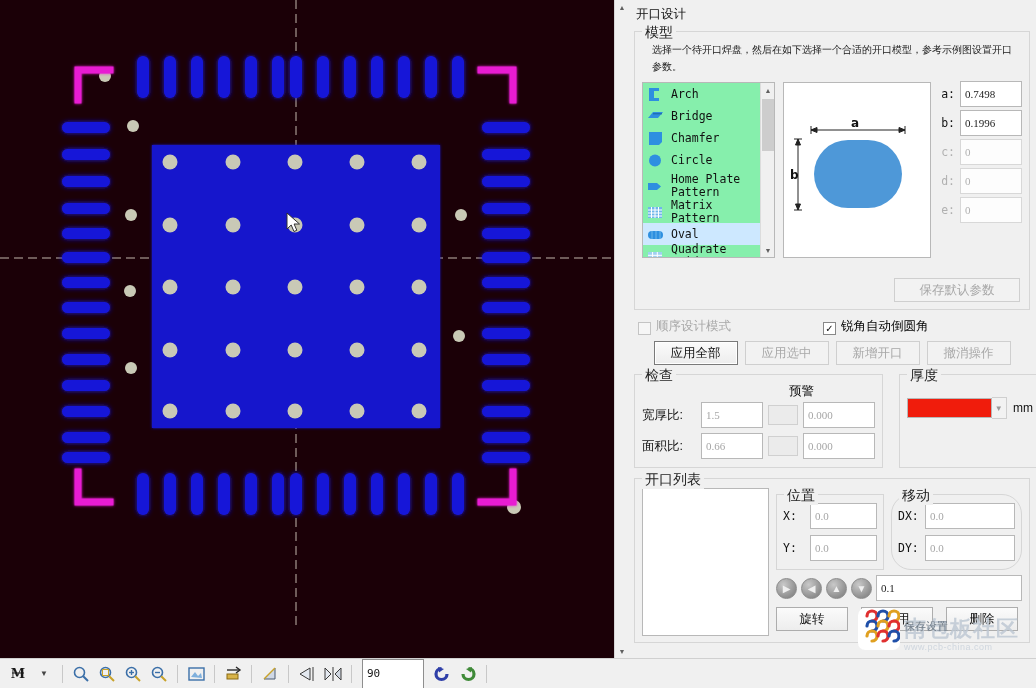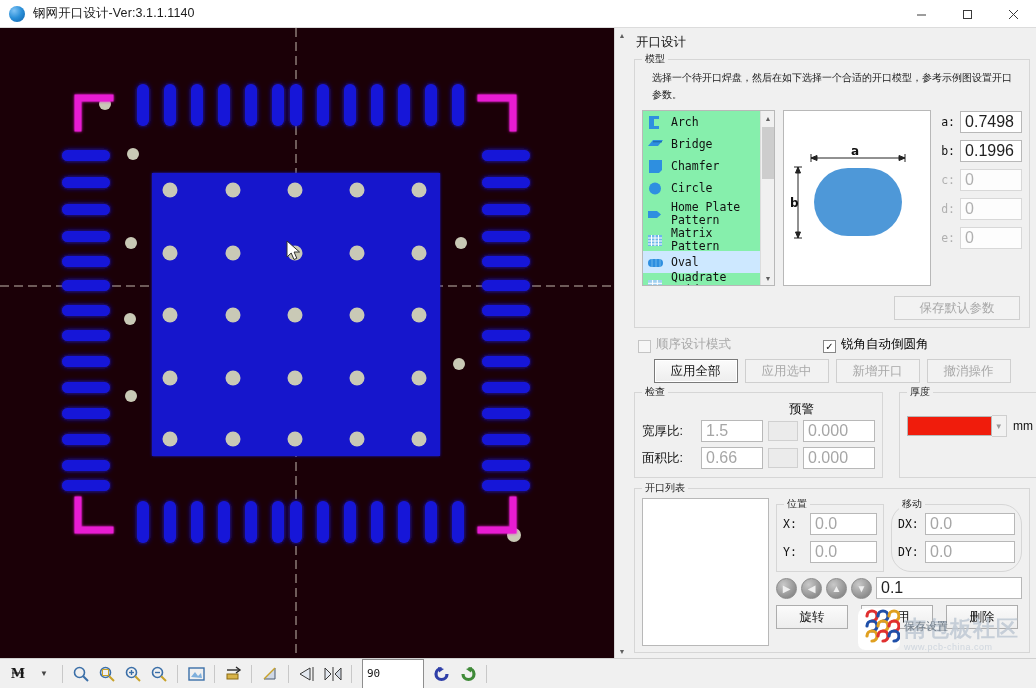--- a/index.html
+++ b/index.html
@@ -77,21 +77,21 @@
 
   .group {
     position: relative;
     border: 1px solid #d6d6d6;
     margin-top: 9px;
     padding: 8px 7px 7px 7px;
   }
   .group > .glabel {
     position: absolute; top: -8px; left: 7px;
     background: #f0f0f0; padding: 0 3px;
-    font-size: 10px; color: #222;
+    font-size: 14px; color: #222;
   }
   .section-title { font-size: 12.5px; color: #111; margin: 2px 0 0 2px; }
 
   .hint {
     font-size: 10px; color: #1a1a1a; line-height: 17px;
     margin: 2px 4px 7px 10px;
   }
 
   
   #model-row { display: flex; gap: 8px; }
@@ -126,35 +126,35 @@
   #params { width: 84px; margin-left: 2px; }
   .param-row { display: flex; align-items: center; height: 24px; margin-bottom: 5px; }
   .param-label {
     width: 14px; text-align: right; margin-right: 5px;
     font-size: 11.5px; color: #111;
     font-family: "DejaVu Sans Mono", monospace;
   }
   .param-label.dim { color: #b0b0b0; }
   .tbox {
     flex: 1 1 auto; height: 22px; border: 1px solid #b8b8b8; background: #fff;
-    padding: 2px 4px; display: flex; align-items: center;
-    font-family: Liberation Sans, sans-serif; font-size: 16px; color: #222;
+    padding: 12px 4px; display: flex; align-items: center;
+    font-family: Liberation Serif, serif; font-size: 11px; color: #222;
   }
   .tbox.dim { color: #b0b0b0; background: #fdfdfd; border-color: #d8d8d8; }
   .tbox.readonly { color: #a6a6a6; }
 
   .btn {
     border: 1px solid #adadad; background: linear-gradient(#fbfbfb,#ededed);
     height: 24px; display: inline-flex; align-items: center; justify-content: center;
     font-size: 12.5px; color: #111; padding: 0 8px; white-space: nowrap;
   }
   .btn.disabled { color: #a8a8a8; border-color: #cfcfcf; background: #f2f2f2; }
   .btn.focus { border: 1px solid #7a7a7a; box-shadow: inset 0 0 0 1px #ffffff; }
 
-  #save-default-row { display: flex; justify-content: flex-end; margin-top: 10px; padding-right: 2px; }
+  #save-default-row { display: flex; justify-content: flex-end; margin-top: 20px; padding-right: 2px; }
 
   .chk { display: inline-flex; align-items: flex-end; gap: 5px; font-size: 12.5px; }
   .chk .box {
     width: 13px; height: 13px; border: 1px solid #888; background: #fff;
     display: inline-flex; align-items: center; justify-content: center;
     font-size: 10px; color: #111; line-height: 1;
   }
   .chk.dim { color: #a8a8a8; }
   .chk.dim .box { border-color: #c4c4c4; background: #f6f6f6; }
 
@@ -252,42 +252,20 @@
     font-size: 11px; color: #111; margin: 0 4px;
     font-family: "DejaVu Sans Mono", monospace;
   }
   .tb-caret { font-size: 8px; color: #444; }
 </style>
 </head>
 <body>
 
 <div id="app">
 
-  <div id="titlebar">
-    <div id="app-icon"></div>
-    <div id="app-title">钢网开口设计-Ver:3.1.1.1140</div>
-    <div id="win-controls">
-      <div class="win-btn">
-        <svg width="11" height="11" viewBox="0 0 11 11">
-            <line x1="1" y1="6" x2="10" y2="6" stroke="#3a3a3a" stroke-width="1"></line>
-          </svg>
-      </div>
-      <div class="win-btn">
-        <svg width="11" height="11" viewBox="0 0 11 11">
-            <rect x="1.5" y="1.5" width="8" height="8" fill="none" stroke="#3a3a3a" stroke-width="1"></rect>
-          </svg>
-      </div>
-      <div class="win-btn close">
-        <svg width="11" height="11" viewBox="0 0 11 11">
-            <line x1="1" y1="1" x2="10" y2="10" stroke="currentColor" stroke-width="1"></line>
-            <line x1="10" y1="1" x2="1" y2="10" stroke="currentColor" stroke-width="1"></line>
-          </svg>
-      </div>
-    </div>
-  </div>
 
   <div id="body">
 
     <div id="canvas-wrap" style="background: rgb(27, 0, 7);">
       <svg id="canvas-svg" width="628" height="630" viewBox="0 0 628 630">
         <defs>
           <filter id="glow" x="-60%" y="-60%" width="220%" height="220%">
             <feGaussianBlur stdDeviation="2.4" result="b"></feGaussianBlur>
             <feMerge>
                 <feMergeNode in="b"></feMergeNode>

